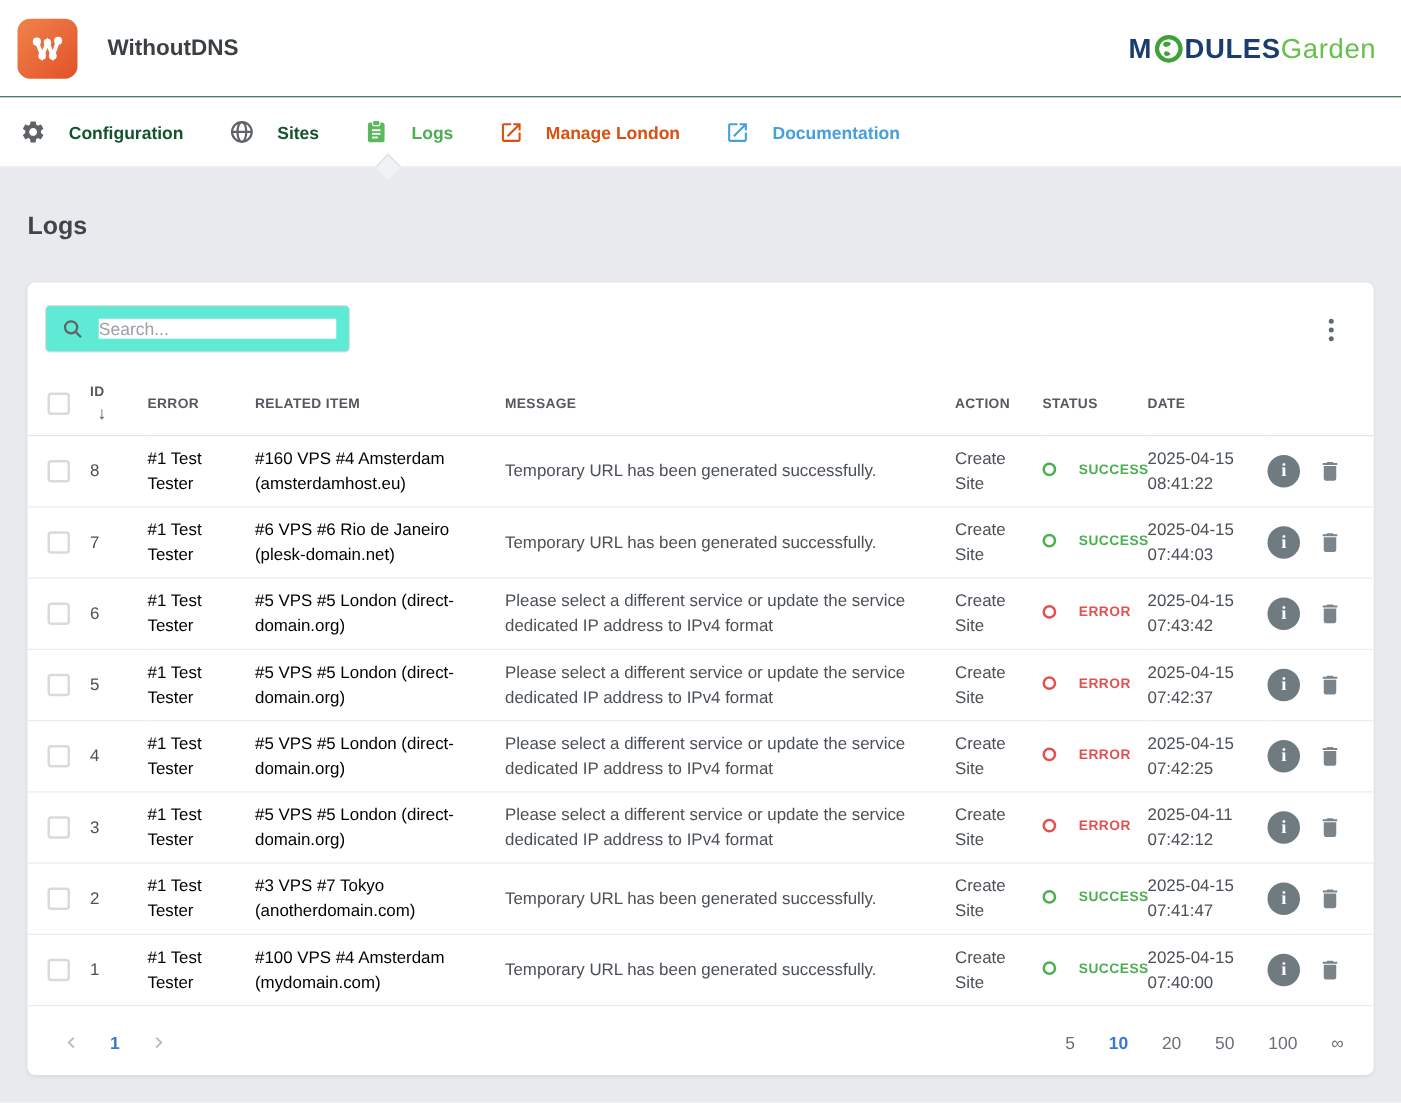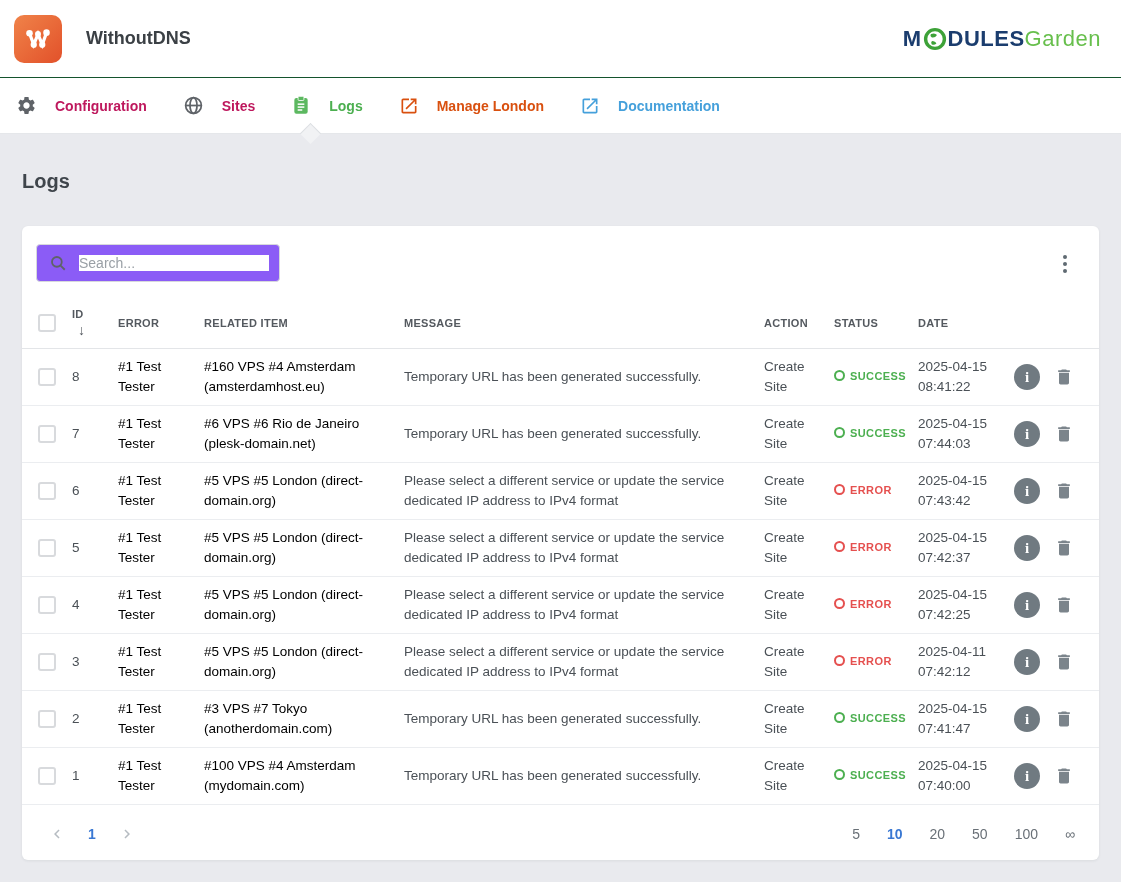--- a/index.html
+++ b/index.html
@@ -29,21 +29,21 @@
 
   
   .nav-bar {
     height:56px; background:#fff; border-bottom:1px solid #e5e7ea;
     display:flex; align-items:center; padding-left:16px; position:relative;
   }
   .nav-tab {
     display:flex; align-items:center; gap:18px; margin-right:36px;
     font-size:14px; font-weight:700; cursor:pointer;
   }
-  .nav-tab .t-label { color:#be185d; }
+  .nav-tab .t-label { color:#14532d; }
   .nav-tab.green .t-label { color:#4caf50; }
   .nav-tab.orange .t-label { color:#d9500f; }
   .nav-tab.blue .t-label { color:#45a0db; }
   .nav-caret {
     position:absolute; bottom:-8px; left:303px; width:15px; height:15px;
     background:#f1f2f4; transform:rotate(45deg);
     border-top:1px solid #dcdfe2; border-left:1px solid #dcdfe2;
   }
 
   
@@ -53,21 +53,21 @@
   .card {
     margin-top:33px; background:#fff; border-radius:6px;
     box-shadow:0 1px 3px rgba(40,45,50,.08); height:634px;
     display:flex; flex-direction:column;
   }
 
   
   .card-toolbar { padding:18px 22px 0 14px; display:flex; align-items:flex-start; }
   .search-box {
     width:244px; height:38px; border:1px solid #d7d9dc; border-radius:4px;
-    display:flex; align-items:center; padding:0 10px 0 12px; background:#8b5cf6;
+    display:flex; align-items:center; padding:0 10px 0 12px; background:#5eead4;
   }
   .search-box input {
     border:none; outline:none; font-size:14px; color:#44494e; width:100%;
     margin-left:12px; font-family:"Liberation Sans", sans-serif;
   }
   .search-box input::placeholder { color:#9aa0a6; }
   .kebab {
     margin-left:auto; margin-top:8px; width:24px; height:24px; cursor:pointer;
     display:flex; flex-direction:column; align-items:center; justify-content:center; gap:3px;
   }
@@ -89,21 +89,21 @@
   tbody td {
     height:57px; vertical-align:middle; font-size:13.5px; line-height:20px;
     color:#4a5056; border-bottom:1px solid #ebedf0; padding-right:14px;
   }
   tbody tr:last-child td { border-bottom:1px solid #ebedf0; }
   .checkbox {
     width:18px; height:18px; border:2px solid #d8dadd; border-radius:3px;
     background:#fff; cursor:pointer;
   }
   a.cell-link { color:#000000; text-decoration:none; cursor:pointer; }
-  .status-badge { display:inline-flex; align-items:center; gap:5px; white-space:nowrap; }
+  .status-badge { display:inline-flex; align-items:center; gap:18px; white-space:nowrap; }
   .status-circle { width:11px; height:11px; border-radius:50%; border:2px solid currentColor; flex:none; }
   .status-label { font-size:11px; font-weight:700; letter-spacing:.4px; }
   .status-badge.success { color:#4caf50; }
   .status-badge.error { color:#e5504f; }
   .row-actions { display:flex; align-items:center; gap:14px; }
   .info-btn {
     width:26px; height:26px; border-radius:50%; background:#707a81; color:#fff;
     display:flex; align-items:center; justify-content:center;
     font-family:"Liberation Serif", serif; font-weight:700; font-size:15px; cursor:pointer;
   }

